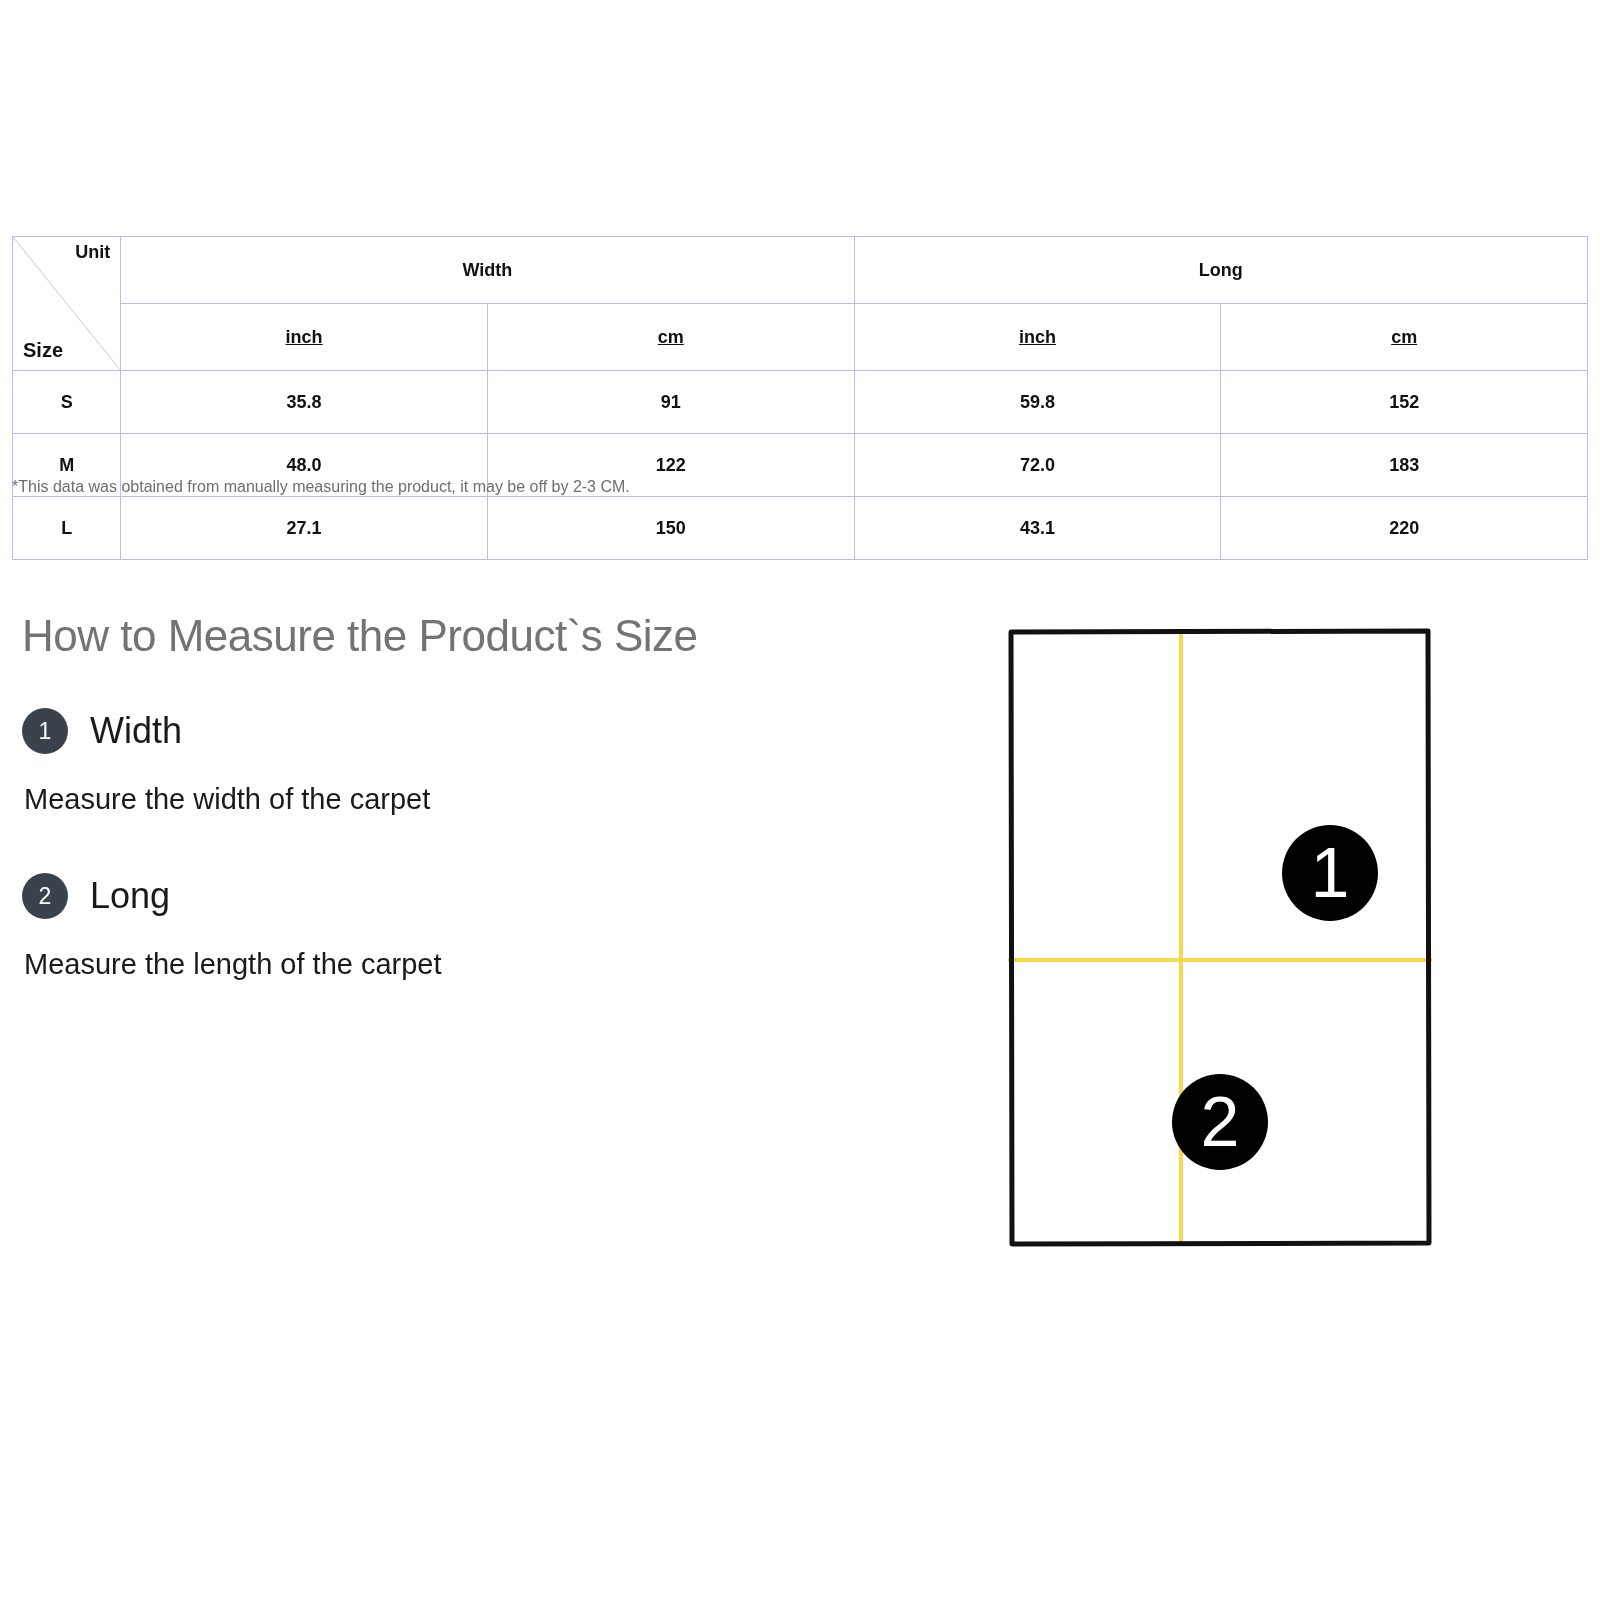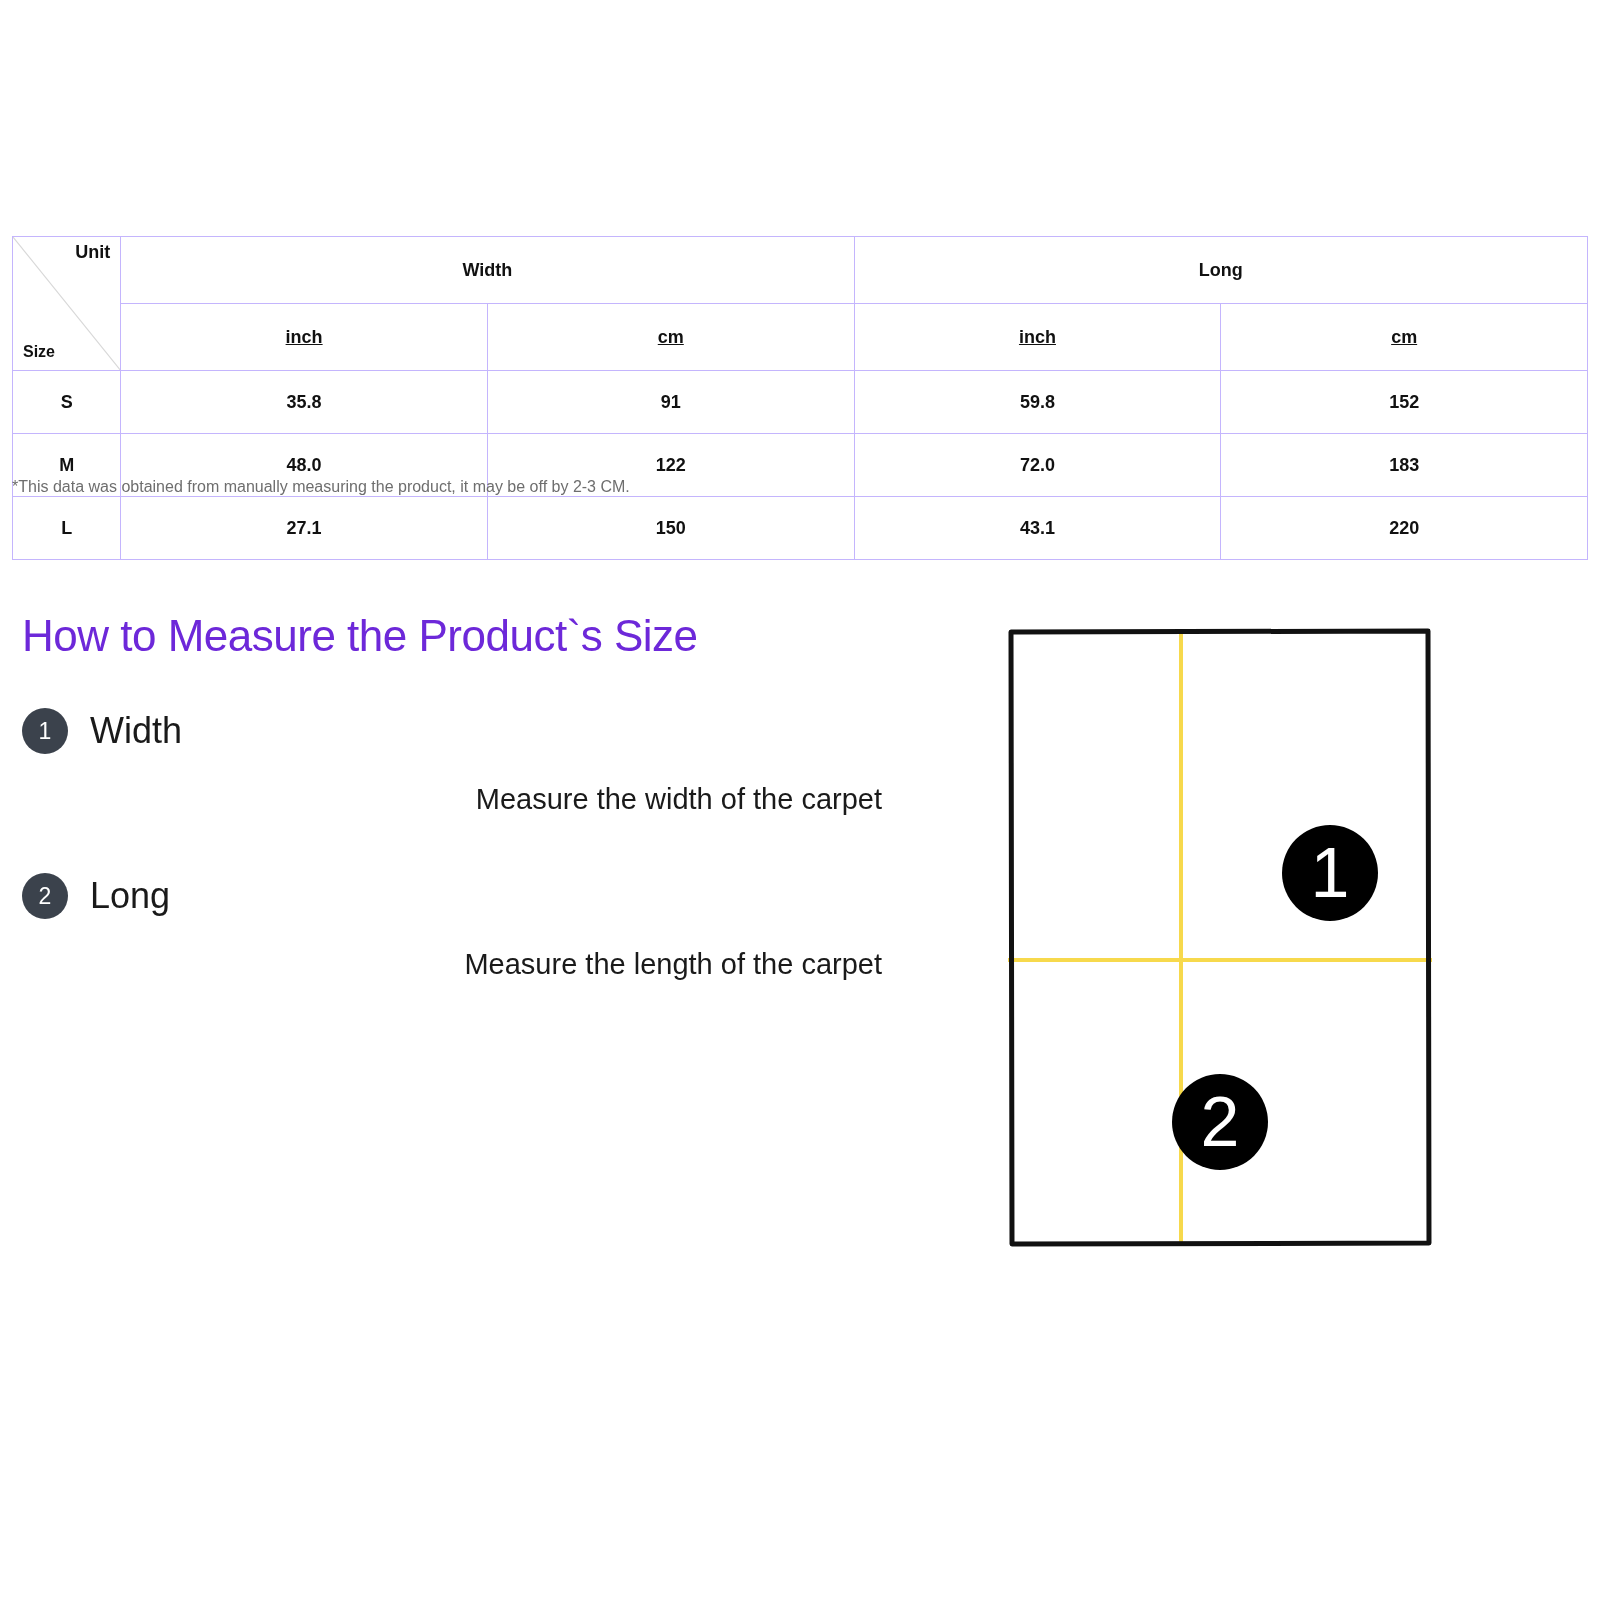--- a/index.html
+++ b/index.html
@@ -60,21 +60,21 @@
     right: 10px;
     top: 6px;
     font-size: 18px;
     font-weight: bold;
     line-height: 1;
   }
   th.corner .size-lbl {
     position: absolute;
     left: 10px;
     bottom: 10px;
-    font-size: 16px;
+    font-size: 20px;
     font-weight: bold;
     line-height: 1;
   }
 
   .col-size  { width: 106px; }
   .col-data  { width: 359px; }
 
   .footnote {
     position: absolute;
     left: 12px;
@@ -88,21 +88,21 @@
   
   .howto {
     position: absolute;
     left: 22px;
     top: 612px;
     width: 860px;
   }
   .howto-title {
     font-size: 44px;
     font-weight: normal;
-    color: #6d28d9;
+    color: #737373;
     letter-spacing: -0.5px;
     line-height: 1.1;
     margin: 0 0 48px 0;
   }
   .step {
     display: flex;
     align-items: center;
     margin-bottom: 10px;
   }
   .step-badge {
@@ -122,21 +122,20 @@
     font-size: 36px;
     color: #1a1a1a;
     margin-left: 22px;
     line-height: 1;
   }
   .step-desc {
     font-size: 29px;
     color: #1a1a1a;
     margin: 28px 0 56px 2px;
     line-height: 1.2;
-    text-align: right;
   }
   .step-desc.last { margin-bottom: 0; }
 
   
   .diagram {
     position: absolute;
     left: 1000px;
     top: 620px;
     width: 440px;
     height: 635px;

